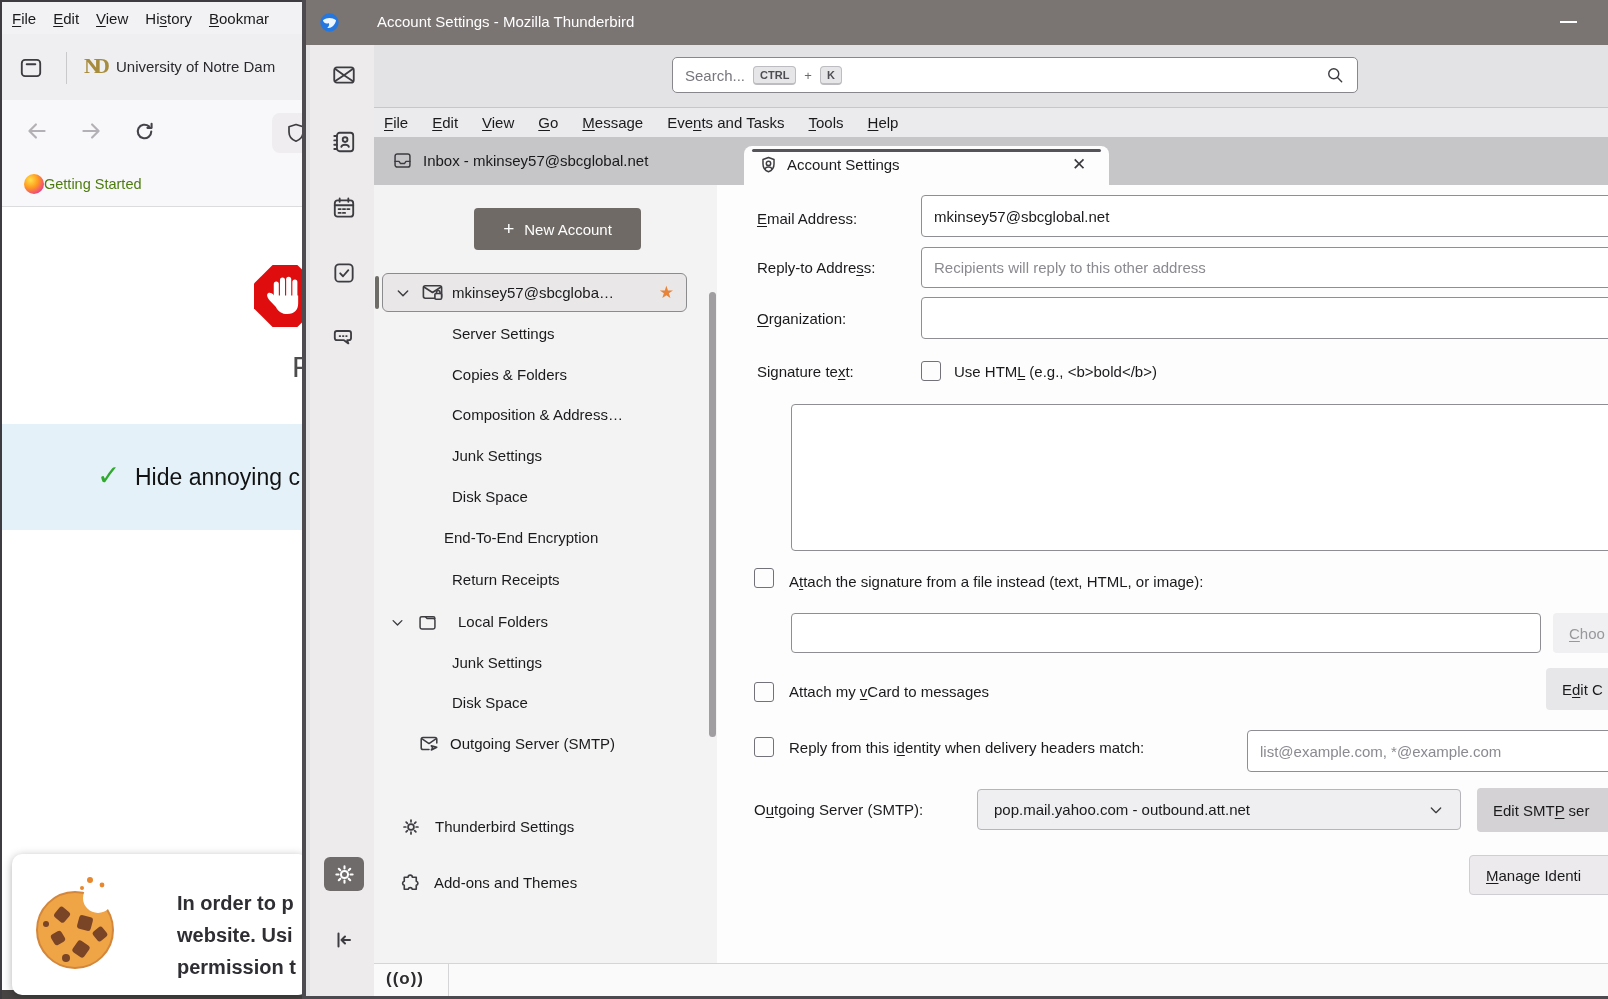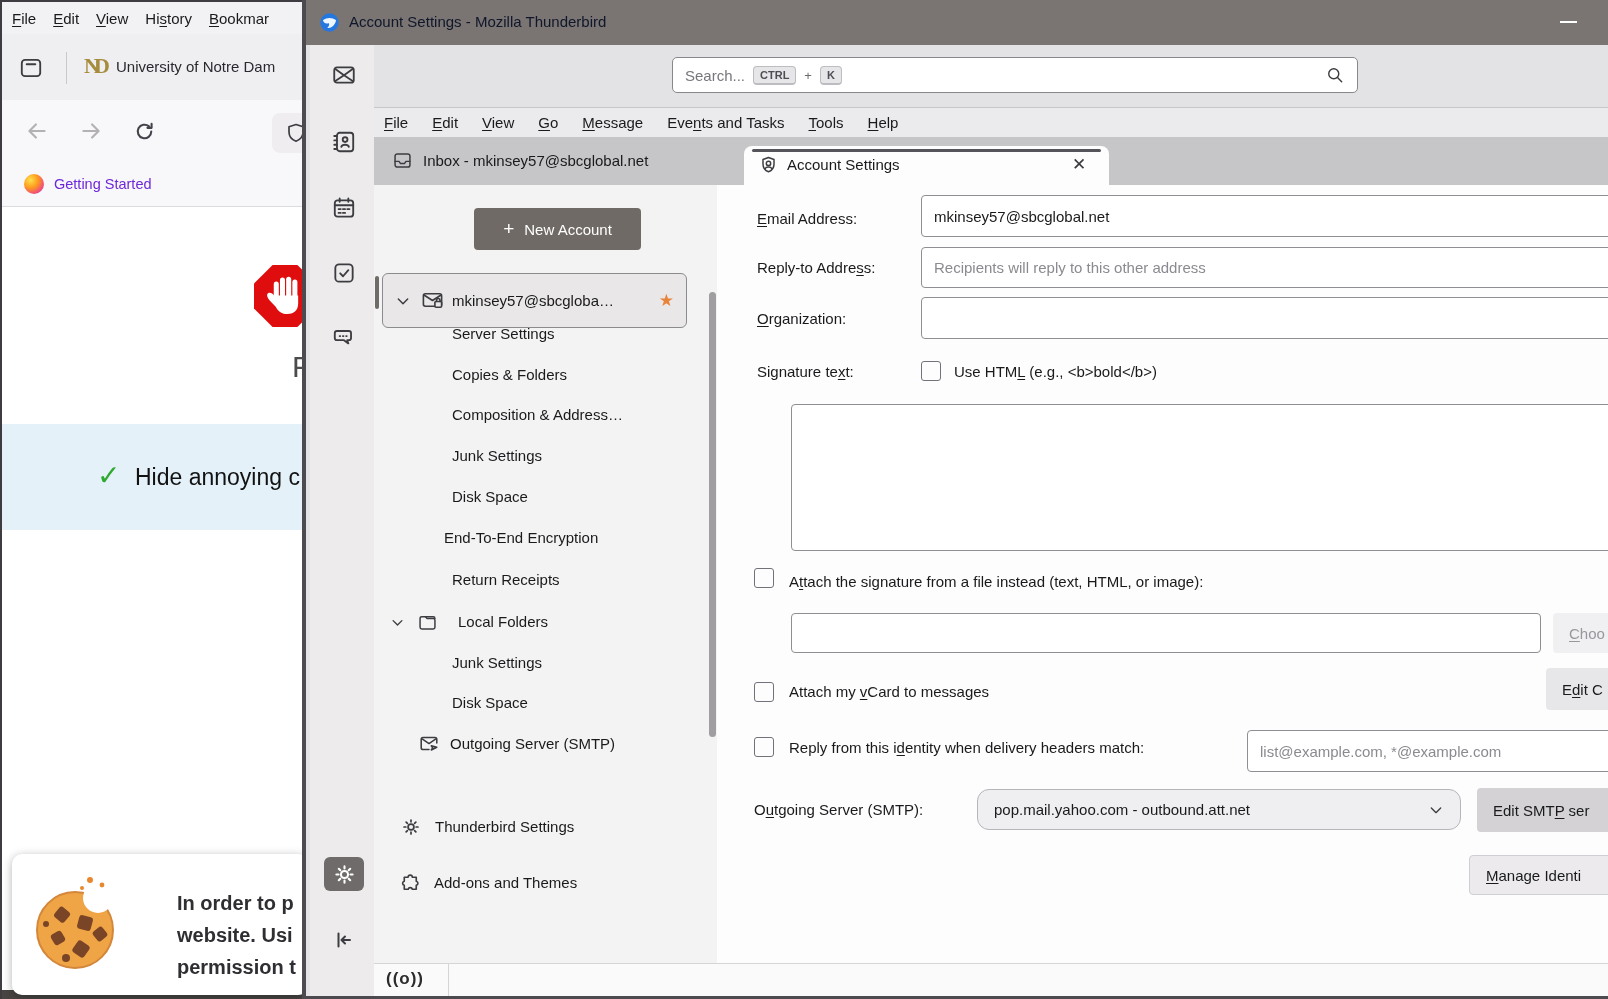--- a/index.html
+++ b/index.html
@@ -18,21 +18,21 @@
   .ff-tabbar { left:0; top:32px; width:302px; height:66px; background:#efeef1; }
   .ff-navbar { left:0; top:98px; width:302px; height:62px; background:#f8f7f9; }
   .ff-bookmarks { left:0; top:160px; width:302px; height:45px; background:#f8f7f9;
         border-bottom:1px solid #dcdbde; display:flex; align-items:center; }
   .menu-item { cursor:default; }
 
   
   #tb { left:302px; top:0; width:1306px; height:999px; background:#e3e2e4;
         border-left:4px solid #4c4a4e; overflow:hidden; }
   .tb-titlebar { left:0; top:0; width:1306px; height:45px; background:#7a7473; }
-  .tb-title { color:#0f172a; font-size:15px; }
+  .tb-title { color:#ffffff; font-size:15px;margin-left:28px; }
   .tb-toolbar { left:4px; top:45px; width:1302px; height:63px; background:#e3e2e4;
         border-bottom:1px solid #c7c6c9; }
   .tb-search { left:366px; top:57px; width:686px; height:36px; background:#fff;
         border:1px solid #88878c; border-radius:5px; display:flex; align-items:center;
         padding:0 12px; gap:8px; }
   .kbd { background:#e6e5e8; border:1px solid #bdbcc0; border-bottom-width:2px; border-radius:4px;
         font-size:11px; font-weight:bold; color:#4e4d52; padding:1px 6px; line-height:14px; }
   .tb-menubar { left:4px; top:108px; width:1302px; height:29px; background:#ebeaed;
         display:flex; align-items:center; gap:24px; padding-left:74px; font-size:15px; }
   .tb-tabstrip { left:68px; top:137px; width:1238px; height:48px; background:#c6c5c8; }
@@ -101,21 +101,21 @@
       <div class="abs" style="left:12px;top:8px;">
         <svg width="24" height="24" viewBox="0 0 24 24" class="ico">
             <path d="M12 3.5l7 2.3v5.2c0 4.8-3 7.8-7 9.2-4-1.4-7-4.4-7-9.2V5.8z"></path>
           </svg>
       </div>
     </div>
   </div>
 
   <div class="ff-bookmarks abs">
     <div style="width:20px;height:20px;margin-left:22px;border-radius:50%;background:radial-gradient(circle at 32% 30%, #ffe14a 0%, #ff9a1f 40%, #ef4e7a 72%, #7a3be0 100%);"></div>
-    <span style="margin-left:10px;font-size:14.5px;color:#6d28d9;">Getting Started</span>
+    <span style="font-size:14.5px;color:#4d7c0f;">Getting Started</span>
   </div>
 
   <div class="abs" style="left:252px;top:263px;width:62px;height:62px;background:#df0d0d;clip-path:polygon(30% 0,70% 0,100% 30%,100% 70%,70% 100%,30% 100%,0 70%,0 30%);">
     <svg width="62" height="62" viewBox="0 0 32 32">
         <g fill="#ffffff">
           <rect x="10.2" y="8.5" width="2.6" height="10" rx="1.3"></rect>
           <rect x="13.4" y="6.5" width="2.6" height="12" rx="1.3"></rect>
           <rect x="16.6" y="6" width="2.6" height="12.5" rx="1.3"></rect>
           <rect x="19.8" y="7.5" width="2.6" height="11" rx="1.3"></rect>
           <path d="M10.2 15.5c-1.2-1.4-3-1.6-3.4-.3-.3 1 .6 2.4 1.8 3.6l2.6 2.7c1.3 2.6 3.3 3.8 6 3.8 3.8 0 5.6-2.1 5.6-5.5v-4h-12.6z"></path>
@@ -267,21 +267,21 @@
   </div>
 
   <div class="tb-folderpane abs">
     <div class="abs" style="left:100px;top:23px;width:167px;height:42px;background:#6f6a65;border-radius:4px;display:flex;align-items:center;justify-content:center;gap:10px;color:#fff;font-size:15px;">
       <span style="font-size:19px;font-weight:400;">+</span>
       <span>New Account</span>
     </div>
 
     <div class="abs" style="left:1px;top:91px;width:4px;height:33px;background:#6e6c66;border-radius:2px;"></div>
 
-    <div class="abs" style="left:8px;top:88px;width:305px;height:55px;background:#e9e7e8;border:1px solid #8b8a8c;border-radius:6px;display:flex;align-items:center;">
+    <div class="abs" style="left:8px;top:88px;width:305px;height:39px;background:#e9e7e8;border:1px solid #8b8a8c;border-radius:6px;display:flex;align-items:center;">
       <svg width="16" height="16" viewBox="0 0 24 24" class="ico" style="margin-left:12px;stroke-width:2.2;">
           <path d="M5 9l7 7 7-7"></path>
         </svg>
       <svg width="23" height="23" viewBox="0 0 24 24" class="ico" style="margin-left:10px;">
           <rect x="2.5" y="5" width="19" height="13" rx="2"></rect>
           <path d="M3.5 6.5L12 12l8.5-5.5"></path>
           <rect x="14.5" y="13" width="7" height="6" rx="1.2" style="fill:#e9e7e8;"></rect>
           <path d="M16.2 13v-1.3a1.8 1.8 0 013.6 0V13"></path>
         </svg>
       <span class="tree-label" style="margin-left:8px;">mkinsey57@sbcgloba…</span>
@@ -362,21 +362,21 @@
     <span class="abs form-label" style="left:72px;top:497px;text-align:center;">Attach my <u>v</u>Card to messages</span>
     <div class="btn" style="left:829px;top:483px;width:130px;height:42px;background:#e7e6e8;">
         <span>E<u>d</u>it C</span>
       </div>
 
     <div class="checkbox" style="left:37px;top:552px;"></div>
     <span class="abs form-label" style="left:72px;top:553px;">Reply from this i<u>d</u>entity when delivery headers match:</span>
     <input class="tb-input" style="left: 530px; top: 545px; width: 380px; height: 42px;" placeholder="list@example.com, *@example.com">
 
     <span class="abs form-label" style="left:37px;top:615px;">O<u>u</u>tgoing Server (SMTP):</span>
-    <div class="abs" style="left:260px;top:604px;width:484px;height:41px;background:#efeef0;border:1px solid #b6b5ba;border-radius:12px;display:flex;align-items:center;padding:0 16px;font-size:15px;">
+    <div class="abs" style="left:260px;top:604px;width:484px;height:41px;background:#efeef0;border:1px solid #b6b5ba;border-radius:4px;display:flex;align-items:center;padding:0 16px;font-size:15px;">
       <span>pop.mail.yahoo.com - outbound.att.net</span>
       <svg width="16" height="16" viewBox="0 0 24 24" class="ico" style="margin-left:auto;stroke-width:2;">
           <path d="M5 9l7 7 7-7"></path>
         </svg>
     </div>
     <div class="btn" style="left:760px;top:603px;width:200px;height:44px;background:#d4d2d4;">
         <span>Edit SMT<u>P</u> ser</span>
       </div>
 
     <div class="btn" style="left:752px;top:670px;width:200px;height:40px;background:#eceaec;border:1px solid #cfced2;">

